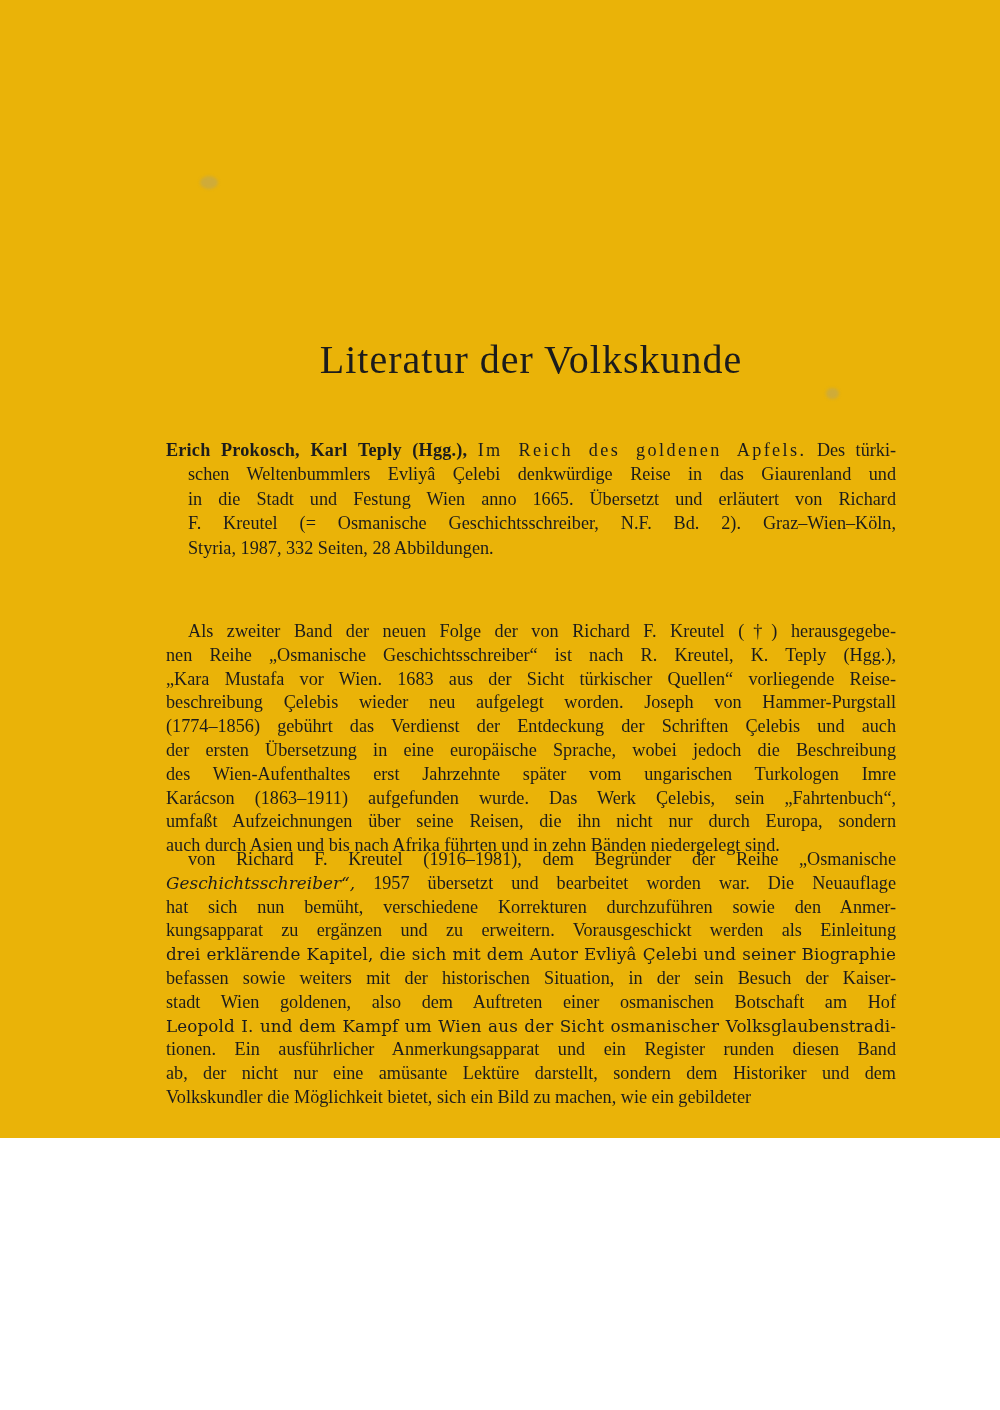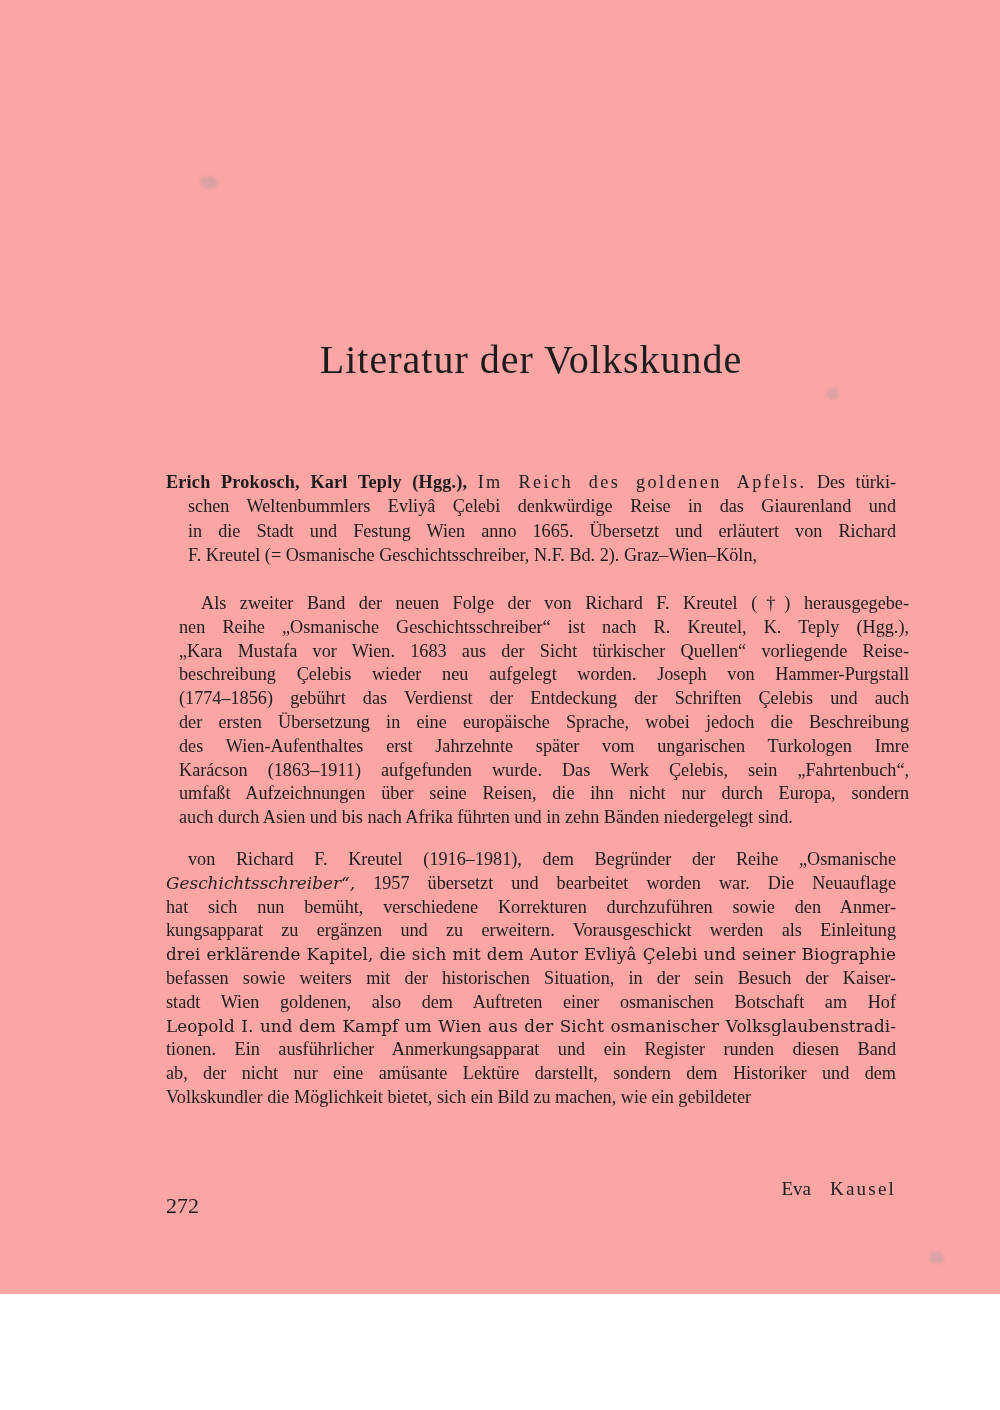--- a/index.html
+++ b/index.html
@@ -1,19 +1,19 @@
 <!DOCTYPE html>
 <html lang="de"><head>
 <meta charset="utf-8">
 <style>
   html,body { margin:0; padding:0; background:#ffffff; }
   .page {
     position:relative;
-    width:1000px; height:1294px;
-    background:#fca5a5;
+    width:1000px; height:1138px;
+    background:#eab308;
     overflow:hidden;
     font-family:"Liberation Serif", serif;
     color:#1c1c1c;
   }
   .content { position:absolute; left:166px; width:730px; }
 
   .doc-title {
     top:336px;
     text-align:center;
     font-size:40px;
@@ -22,25 +22,25 @@
   }
 
   .textblock { font-size:18.2px; }
   .textblock .line {
     line-height:23.8px;
     text-align:justify;
     text-align-last:justify;
   }
   .textblock .line:last-child { text-align-last:left; }
 
-  .entry { top:470px; }
+  .entry { top:438px; }
   .entry .line { line-height:24.4px; padding-left:22px; }
   .entry .line:first-child { padding-left:0; }
 
-  .para1 { top:592px;margin-left:13px; }
+  .para1 { top:620px; }
   .para2 { top:848px; }
   .para .line:first-child { text-indent:22px; }
 
   .seg-n {}
   .seg-bold { font-weight:bold; letter-spacing:0.2px; }
   .seg-spaced { letter-spacing:2.4px; word-spacing:3px; }
   .seg-italic { font-family:"DejaVu Serif", serif; font-style:italic; font-size:16.9px; }
   .seg-alt { font-family:"DejaVu Serif", serif; font-size:16.8px; letter-spacing:0.1px; }
 
   .signature {
@@ -72,20 +72,21 @@
 
 <div class="page">
 
   <div class="content doc-title">Literatur der Volkskunde</div>
 
   <div class="content textblock entry">
       <div class="line"><span class="seg-bold">Erich Prokosch, Karl Teply (Hgg.),</span><span class="seg-n"> </span><span class="seg-spaced">Im Reich des goldenen Apfels.</span><span class="seg-n"> Des türki-</span></div>
       <div class="line">schen Weltenbummlers Evliyâ Çelebi denkwürdige Reise in das Giaurenland und</div>
       <div class="line">in die Stadt und Festung Wien anno 1665. Übersetzt und erläutert von Richard</div>
       <div class="line">F. Kreutel (= Osmanische Geschichtsschreiber, N.F. Bd. 2). Graz–Wien–Köln,</div>
+      <div class="line">Styria, 1987, 332 Seiten, 28 Abbildungen.</div>
     </div>
 
   <div class="content textblock para para1">
       <div class="line">Als zweiter Band der neuen Folge der von Richard F. Kreutel (†) herausgegebe-</div>
       <div class="line">nen Reihe „Osmanische Geschichtsschreiber“ ist nach R. Kreutel, K. Teply (Hgg.),</div>
       <div class="line">„Kara Mustafa vor Wien. 1683 aus der Sicht türkischer Quellen“ vorliegende Reise-</div>
       <div class="line">beschreibung Çelebis wieder neu aufgelegt worden. Joseph von Hammer-Purgstall</div>
       <div class="line">(1774–1856) gebührt das Verdienst der Entdeckung der Schriften Çelebis und auch</div>
       <div class="line">der ersten Übersetzung in eine europäische Sprache, wobei jedoch die Beschreibung</div>
       <div class="line">des Wien-Aufenthaltes erst Jahrzehnte später vom ungarischen Turkologen Imre</div>

